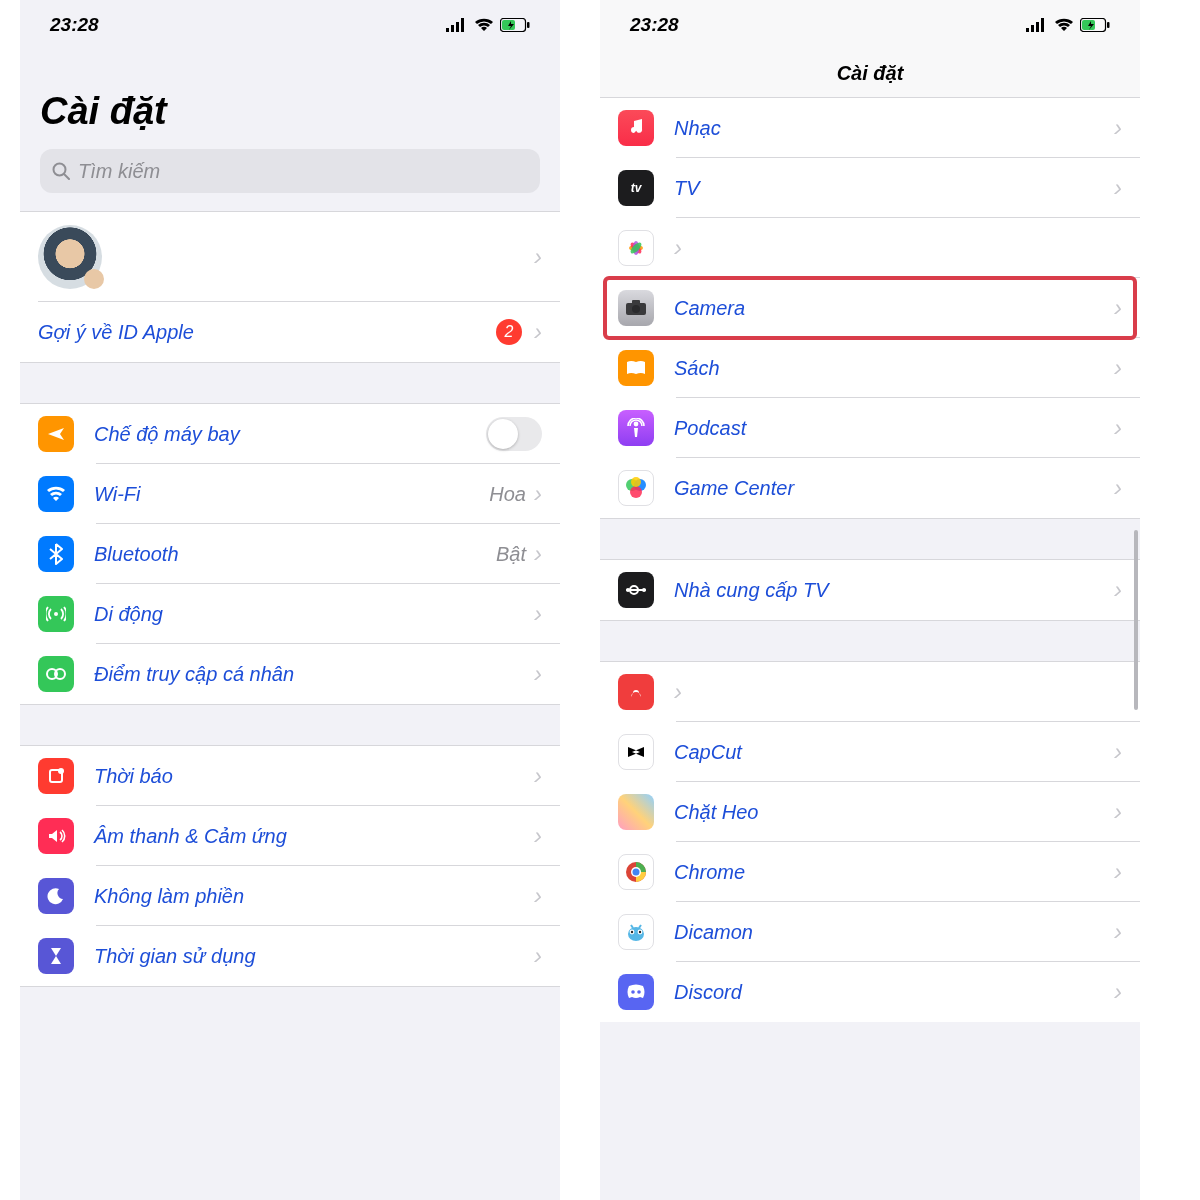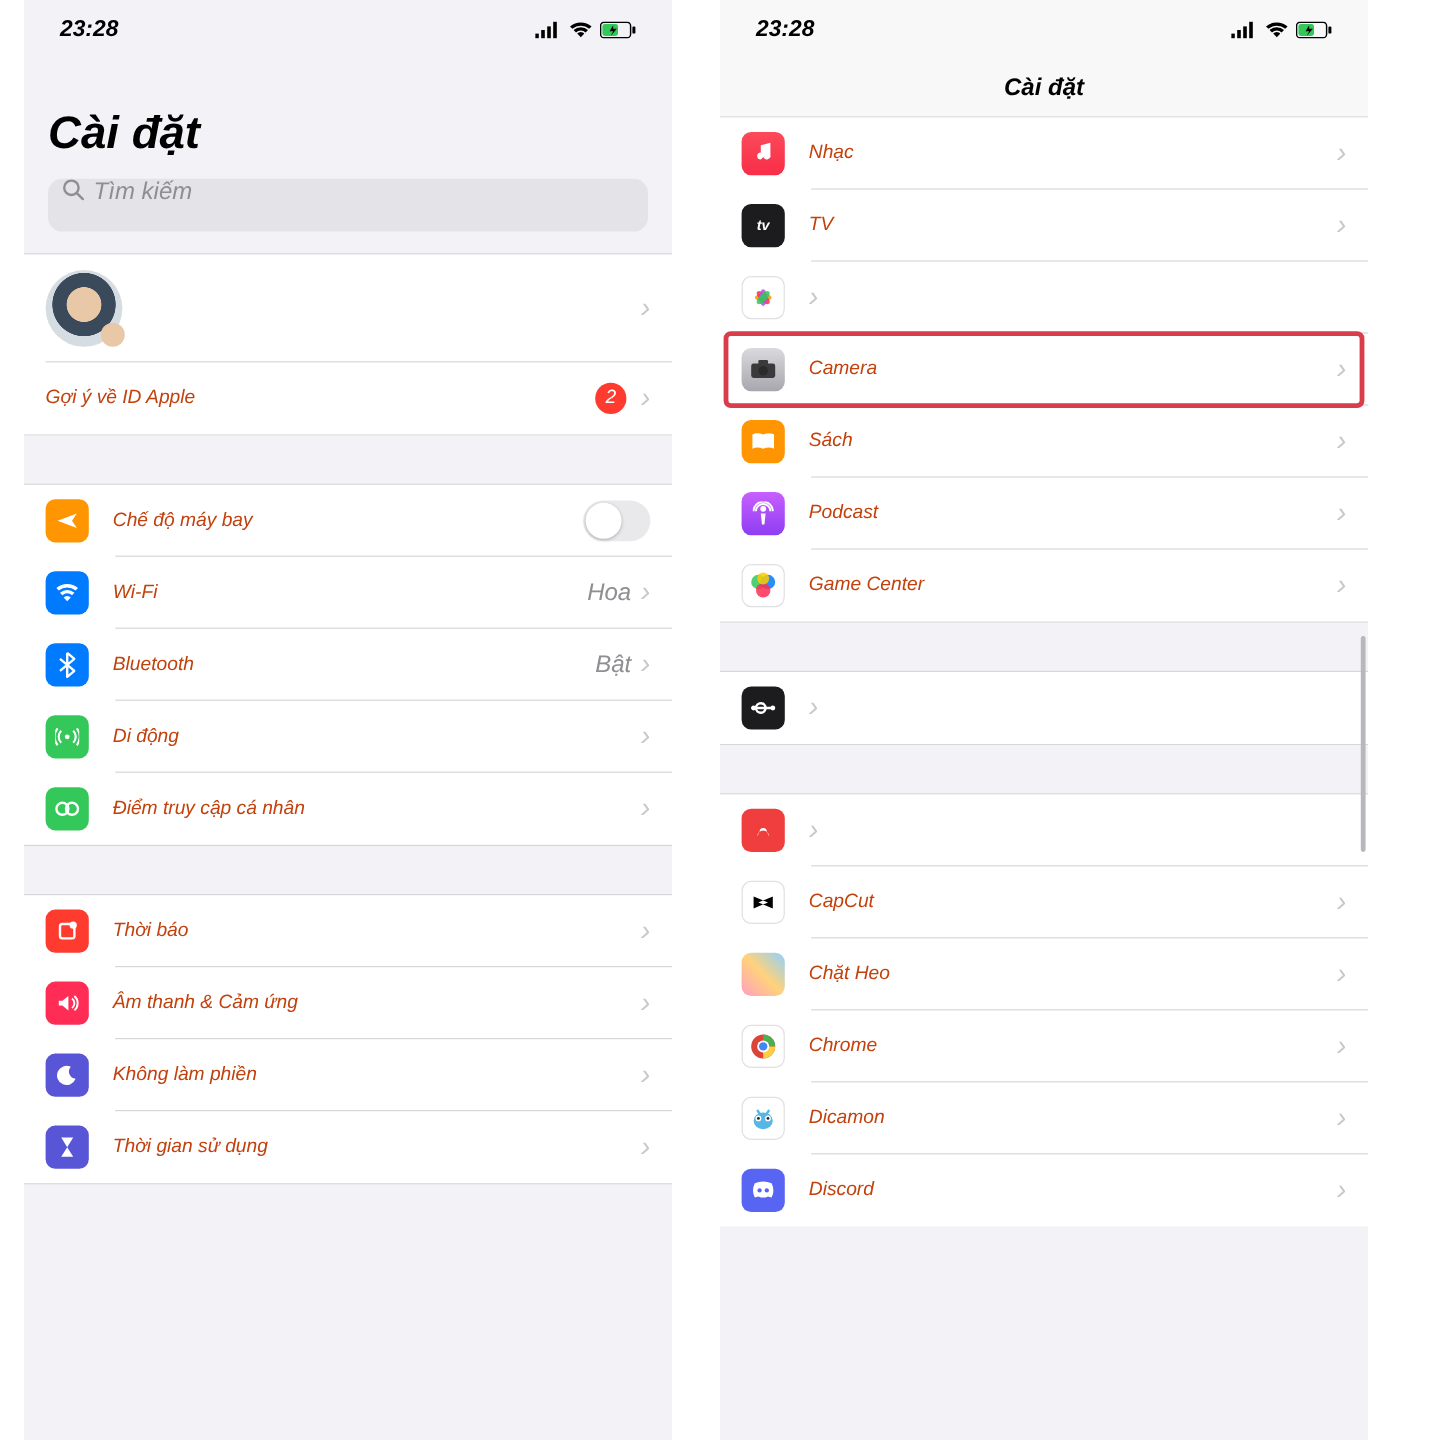--- a/index.html
+++ b/index.html
@@ -40,21 +40,21 @@
     font-weight: 700;
     color: #000;
     background: #f2f2f7;
   }
   .searchbar {
     margin: 0 20px 18px 20px;
     background: #e3e3e8;
     border-radius: 12px;
     height: 44px;
     display: flex;
-    align-items: flex-start;
+    align-items: center;
     padding: 0 12px;
     color: #8e8e93;
     font-size: 20px;
     gap: 8px;
   }
   .nav-title {
     height: 48px;
     display: flex;
     align-items: center;
     justify-content: center;
@@ -96,22 +96,22 @@
     flex: 0 0 36px;
     margin-right: 20px;
     display: flex;
     align-items: center;
     justify-content: center;
     font-size: 20px;
     color: #fff;
   }
   .label {
     flex: 1;
-    font-size: 16px;
-    color: #c2410c;
+    font-size: 20px;
+    color: #1d4ed8;
   }
   .value {
     color: #8e8e93;
     font-size: 20px;
     margin-right: 8px;
   }
   .chevron {
     color: #c7c7cc;
     font-size: 24px;
   }
@@ -448,20 +448,21 @@
   <div class="group">
     <div class="row">
       <div class="icon" style="background:#1c1c1e">
         <svg width="22" height="14" viewBox="0 0 22 14">
             <rect x="1" y="6" width="20" height="2" rx="1" fill="#fff"></rect>
             <path d="M5 7 A4 4 0 0 1 13 7 M13 7 A4 4 0 0 1 5 7" fill="none" stroke="#fff" stroke-width="2"></path>
             <circle cx="3" cy="7" r="2" fill="#fff"></circle>
             <circle cx="19" cy="7" r="2" fill="#fff"></circle>
           </svg>
       </div>
+      <div class="label">Nhà cung cấp TV</div>
       <span class="chevron">›</span>
     </div>
   </div>
 
   <div class="gap"></div>
 
   <div class="group" style="border-bottom:none">
     <div class="row">
       <div class="icon" style="background:#f03d3d">
         <svg width="18" height="18" viewBox="0 0 18 18">

